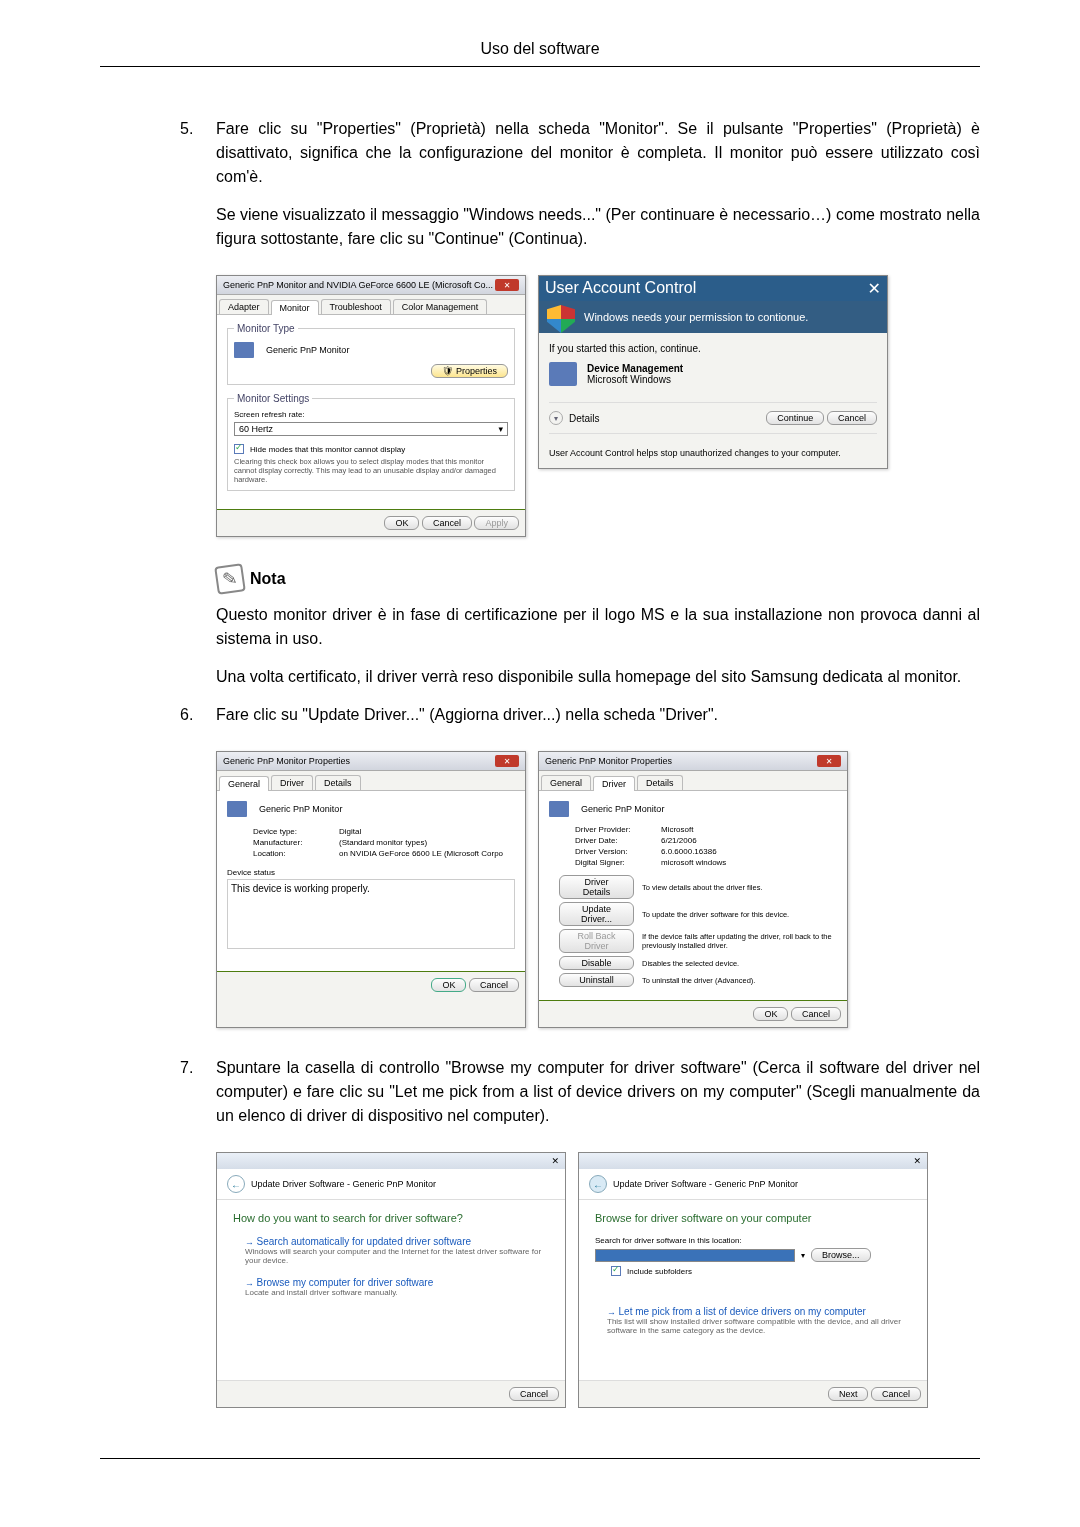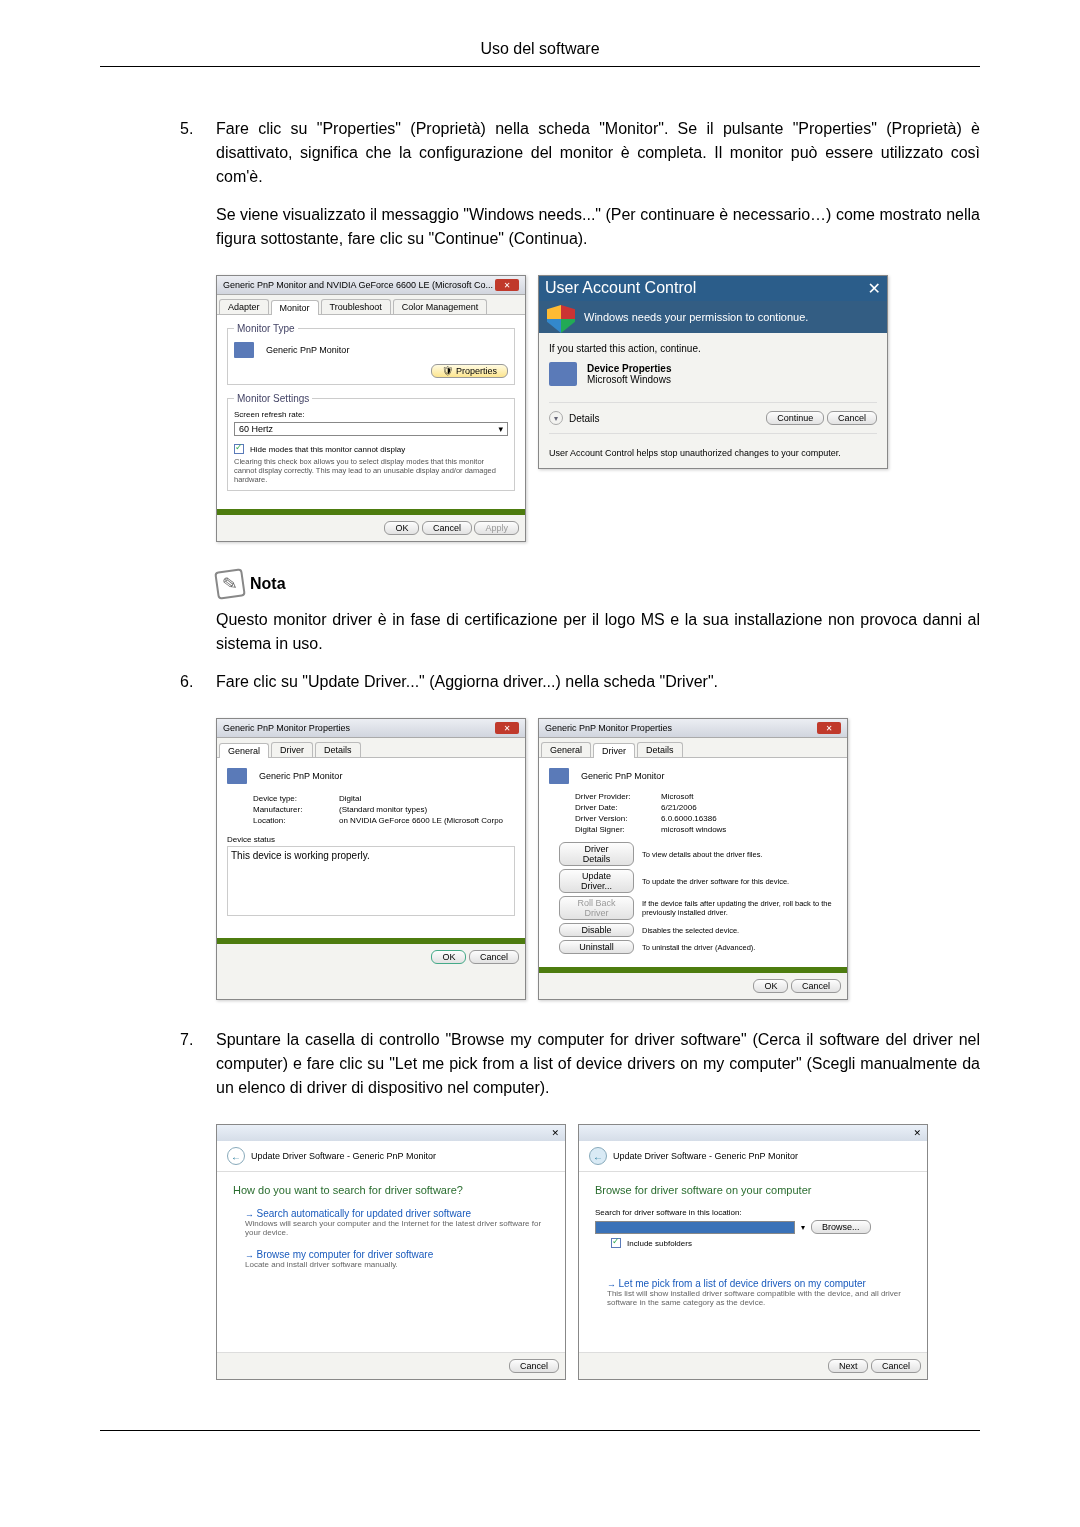--- a/index.html
+++ b/index.html
@@ -164,21 +164,21 @@
       border: 1px solid #ccc;
       background: #fff;
       padding: 3px;
       height: 70px;
       font-size: 10px;
     }
     .dialog-footer {
       text-align: right;
       padding: 6px;
       background: #f3f3f0;
-      border-top: 6px solid #4d7c0f;
+      border-top: 1px solid #4d7c0f;
     }
     .note-row {
       display: flex;
       align-items: center;
       gap: 6px;
       margin: 18px 0 10px 36px;
     }
     .note-icon {
       width: 28px;
       height: 28px;
@@ -413,21 +413,21 @@
         </div>
         <div class="uac-banner">
           <span class="shield"></span>
           <span>Windows needs your permission to contionue.</span>
         </div>
         <div class="uac-body">
           <div>If you started this action, continue.</div>
           <div class="uac-program">
             <span class="program-icon"></span>
             <div>
-              <div style="font-weight:bold;">Device Properties</div>
+              <div style="font-weight:bold;">Device Management</div>
               <div>Microsoft Windows</div>
             </div>
           </div>
           <div class="uac-details-row">
             <div class="uac-details-left">
               <span class="chevron">▾</span>
               <span>Details</span>
             </div>
             <div>
               <span class="btn">Continue</span>
@@ -437,20 +437,21 @@
           <div class="uac-footer">User Account Control helps stop unauthorized changes to your computer.</div>
         </div>
       </div>
     </div>
 
     <div class="note-row">
       <div class="note-icon">✎</div>
       <div class="note-label">Nota</div>
     </div>
     <p class="note-text">Questo monitor driver è in fase di certificazione per il logo MS e la sua installazione non provoca danni al sistema in uso.</p>
+    <p class="note-text">Una volta certificato, il driver verrà reso disponibile sulla homepage del sito Samsung dedicata al monitor.</p>
 
     <ol>
       <li>
         <span class="num body-text">6.</span>
         <p class="body-text">Fare clic su "Update Driver..." (Aggiorna driver...) nella scheda "Driver".</p>
       </li>
     </ol>
 
     <div class="images-row">
 

